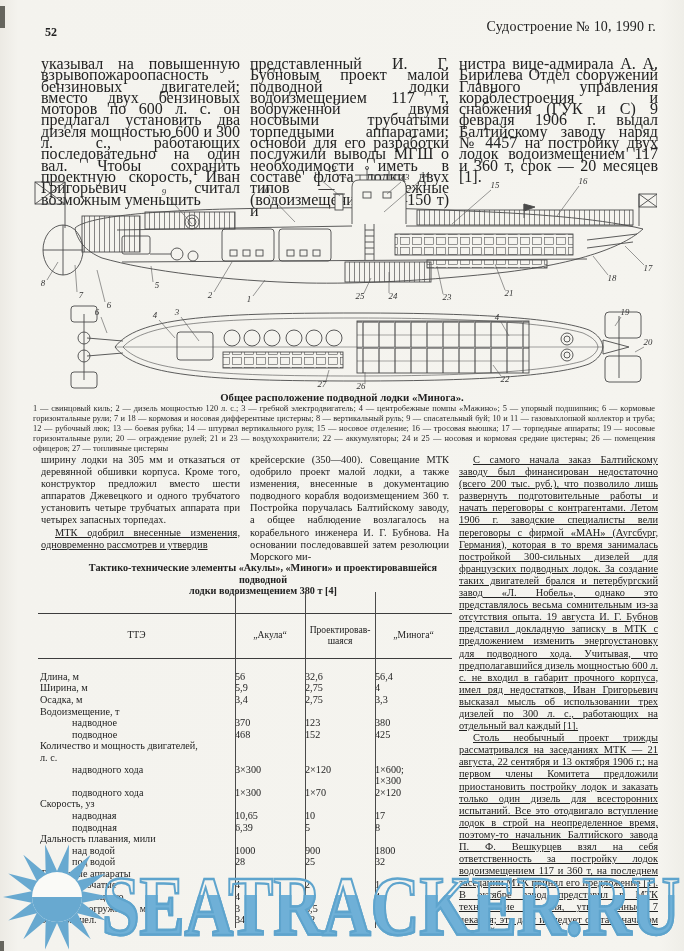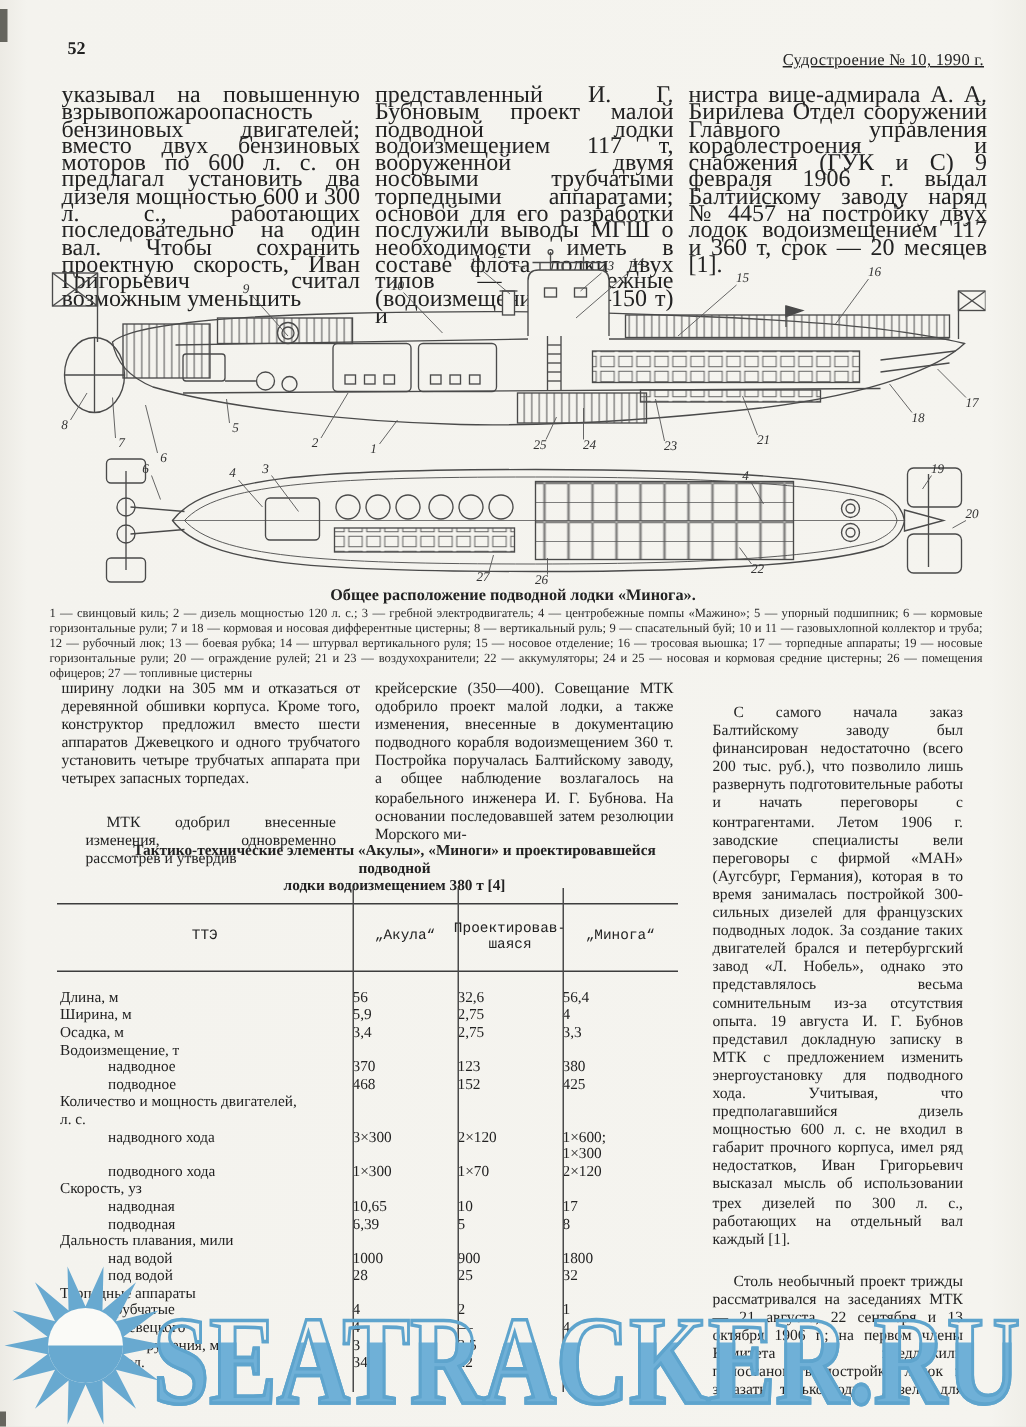--- a/index.html
+++ b/index.html
@@ -2,37 +2,37 @@
 <html lang="ru"><head>
 <meta charset="utf-8">
 <style>
   html,body{margin:0;padding:0;}
   body{width:684px;height:951px;overflow:hidden;background:#e8e6e1;}
   .page{position:absolute;left:0;top:0;width:684px;height:951px;
     background:linear-gradient(90deg,#eceae4 0,#f4f3ee 18px,#f5f4ef 660px,#efeee8 684px);
     font-family:"Liberation Serif", serif;color:#222;}
   .edge-mark{position:absolute;background:#44433c;opacity:.8;}
   .pgnum{position:absolute;left:45px;top:25px;font-size:12px;font-weight:bold;}
-  .journal{position:absolute;right:28px;top:34px;font-size:11px;letter-spacing:.2px;text-decoration:underline;}
+  .journal{position:absolute;right:28px;top:19px;font-size:14px;letter-spacing:.2px;}
   .col{position:absolute;width:199px;text-align:justify;}
   .coltop{top:58px;font-size:16px;line-height:11.3px;}
   .colmid{top:454px;font-size:10.4px;line-height:12.1px;}
   .c1{left:41px;} .c2{left:250px;} .c3{left:459px;}
   .c3.colmid{height:478px;overflow:hidden;}
-  .para-ind{text-indent:14px;margin:16px;}
+  .para-ind{text-indent:14px;margin:0;text-decoration:underline;}
   .para{margin:0;}
   .figure-svg{position:absolute;left:27px;top:166px;}
   .fig-caption{position:absolute;left:0;top:391px;width:684px;text-align:center;
     font-weight:bold;font-size:10.8px;}
   .fig-legend{position:absolute;left:33px;top:404px;width:622px;font-size:8.4px;
     line-height:9.9px;text-align:justify;color:#2b2b2b;}
   .ttable{position:absolute;left:38px;top:562px;width:414px;font-size:10.2px;}
   .t-title{text-align:center;font-weight:bold;font-size:10.2px;line-height:11.6px;margin-left:36px;}
-  .t-head{display:grid;grid-template-columns:197px 70px 70px 1fr;margin-top:5px;
-    border-top:1.3px solid #3d3d3d;border-bottom:1.3px solid #3d3d3d;min-height:44px;font-family:Liberation Mono, monospace;}
+  .t-head{display:grid;grid-template-columns:197px 70px 70px 1fr;margin-top:16px;
+    border-top:1.3px solid #3d3d3d;border-bottom:1.3px solid #3d3d3d;min-height:44px;}
   .t-head .tcell{display:flex;align-items:center;justify-content:center;text-align:center;
     font-size:9.6px;white-space:pre-line;line-height:10.8px;}
   .t-body{padding:12px 0 26px 0;}
   .trow{display:grid;grid-template-columns:197px 70px 70px 1fr;}
   .tcell{line-height:11.6px;}
   .tlabel{padding-left:2px;white-space:pre-line;}
   .tlabel.ind{padding-left:34px;}
   .tval{white-space:pre-line;}
   .vline{position:absolute;width:1px;background:#4a4a4a;}
   .wm-svg{position:absolute;left:0;top:843px;pointer-events:none;}

